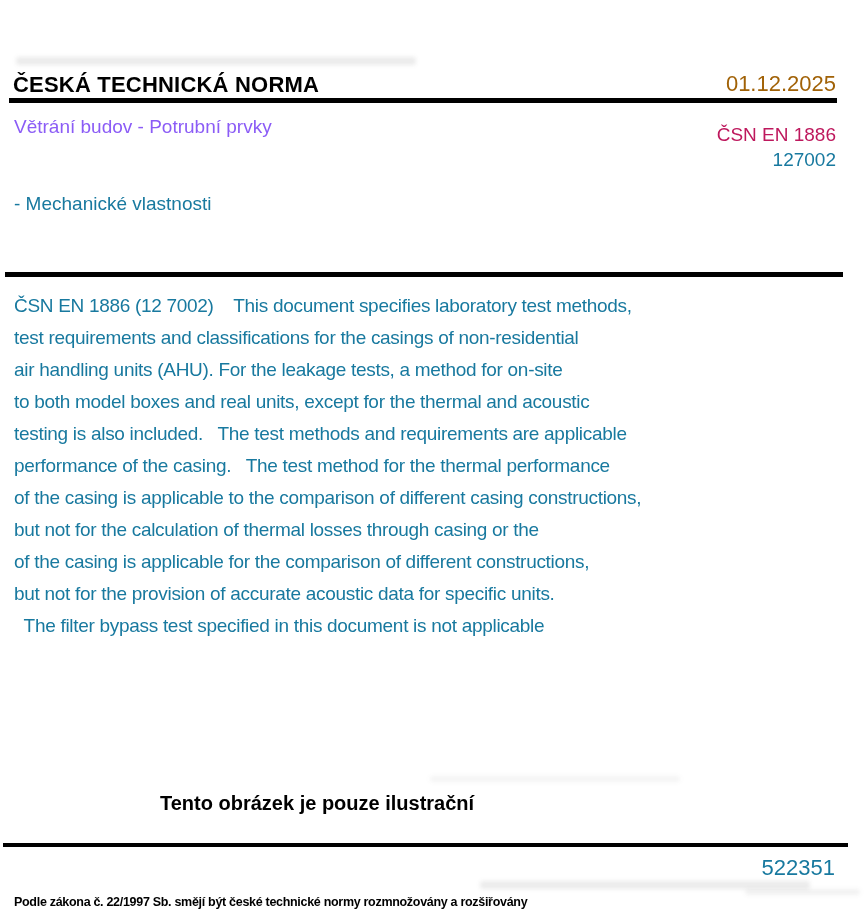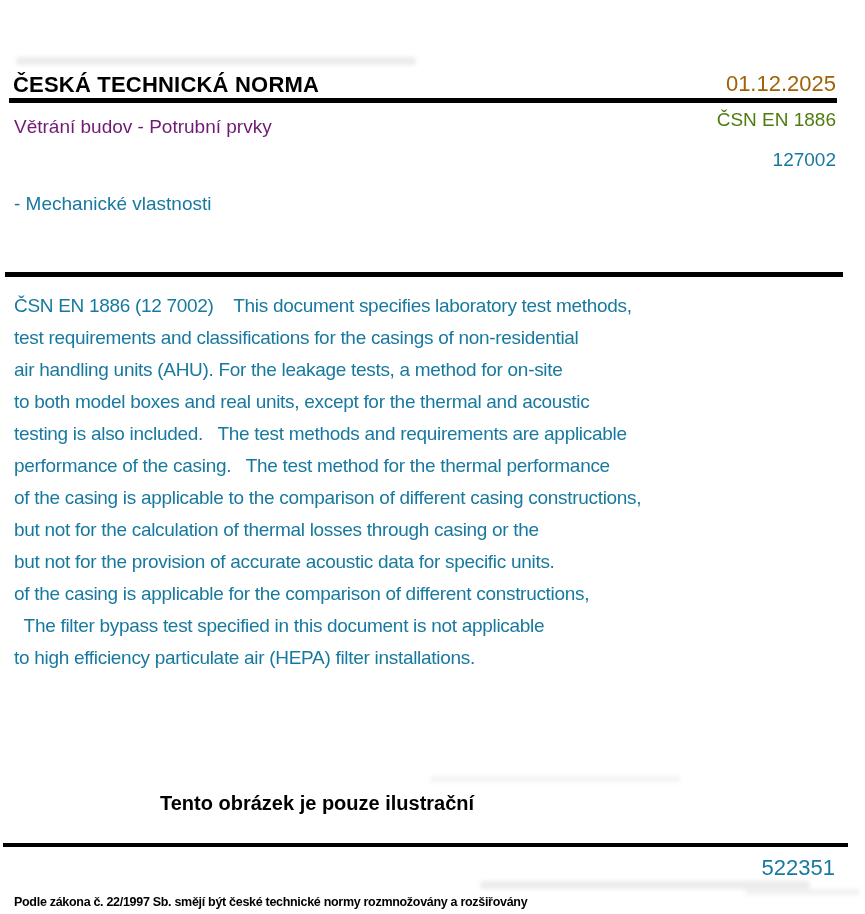--- a/index.html
+++ b/index.html
@@ -27,23 +27,23 @@
     right: 29px; top: 71px;
     font-size: 22px;
     color: #a16207;
     white-space: pre;
   }
   .rule { position: absolute; background: #000; }
   .rule-header { left: 9px;  top: 98px;  width: 828px; height: 5px; }
   .rule-mid    { left: 5px;  top: 272px; width: 838px; height: 5px; }
   .rule-footer { left: 3px;  top: 843px; width: 845px; height: 4px; }
 
-  .subject-line1 { position: absolute; left: 14px; top: 116px; font-size: 19px; color:#701a75; white-space: pre; }
+  .subject-line1 { position: absolute; left: 14px; top: 116px; font-size: 19px; color:#8b5cf6; white-space: pre; }
   .subject-line2 { position: absolute; left: 14px; top: 149px; font-size: 19px; color:#18799f; white-space: pre; margin-top: 44px; }
-  .std-code      { position: absolute; right: 29px; top: 109px; font-size: 19px; color:#4d7c0f; white-space: pre; }
+  .std-code      { position: absolute; right: 29px; top: 124px; font-size: 19px; color:#be185d; white-space: pre; }
   .class-number  { position: absolute; right: 29px; top: 149px; font-size: 19px; color:#18799f; white-space: pre; }
 
   .abstract {
     position: absolute;
     left: 14px; top: 290px;
     width: 800px;
     font-size: 19px;
     color: #18799f;
     letter-spacing: -0.3px;
   }
@@ -113,24 +113,23 @@
 
   <div class="abstract">
     <div class="abs-line">ČSN EN 1886 (12 7002)    This document specifies laboratory test methods,</div>
     <div class="abs-line">test requirements and classifications for the casings of non-residential</div>
     <div class="abs-line">air handling units (AHU). For the leakage tests, a method for on-site</div>
     <div class="abs-line">to both model boxes and real units, except for the thermal and acoustic</div>
     <div class="abs-line">testing is also included.   The test methods and requirements are applicable</div>
     <div class="abs-line">performance of the casing.   The test method for the thermal performance</div>
     <div class="abs-line">of the casing is applicable to the comparison of different casing constructions,</div>
     <div class="abs-line">but not for the calculation of thermal losses through casing or the</div>
+    <div class="abs-line">of the casing is applicable for the comparison of different constructions,</div>
     <div class="abs-line">but not for the provision of accurate acoustic data for specific units.</div>
-    <div class="abs-line">of the casing is applicable for the comparison of different constructions,</div>
     <div class="abs-line">  The filter bypass test specified in this document is not applicable</div>
-    <div class="abs-line">to high efficiency particulate air (HEPA) filter installations.</div>
   </div>
 
   <div class="scan-artifact ghost-note"></div>
   <div class="illustration-note">Tento obrázek je pouze ilustrační</div>
 
   <div class="rule rule-footer"></div>
 
   <div class="footer-legal">
     <div>Podle zákona č. 22/1997 Sb. smějí být české technické normy rozmnožovány a rozšiřovány</div>
     

